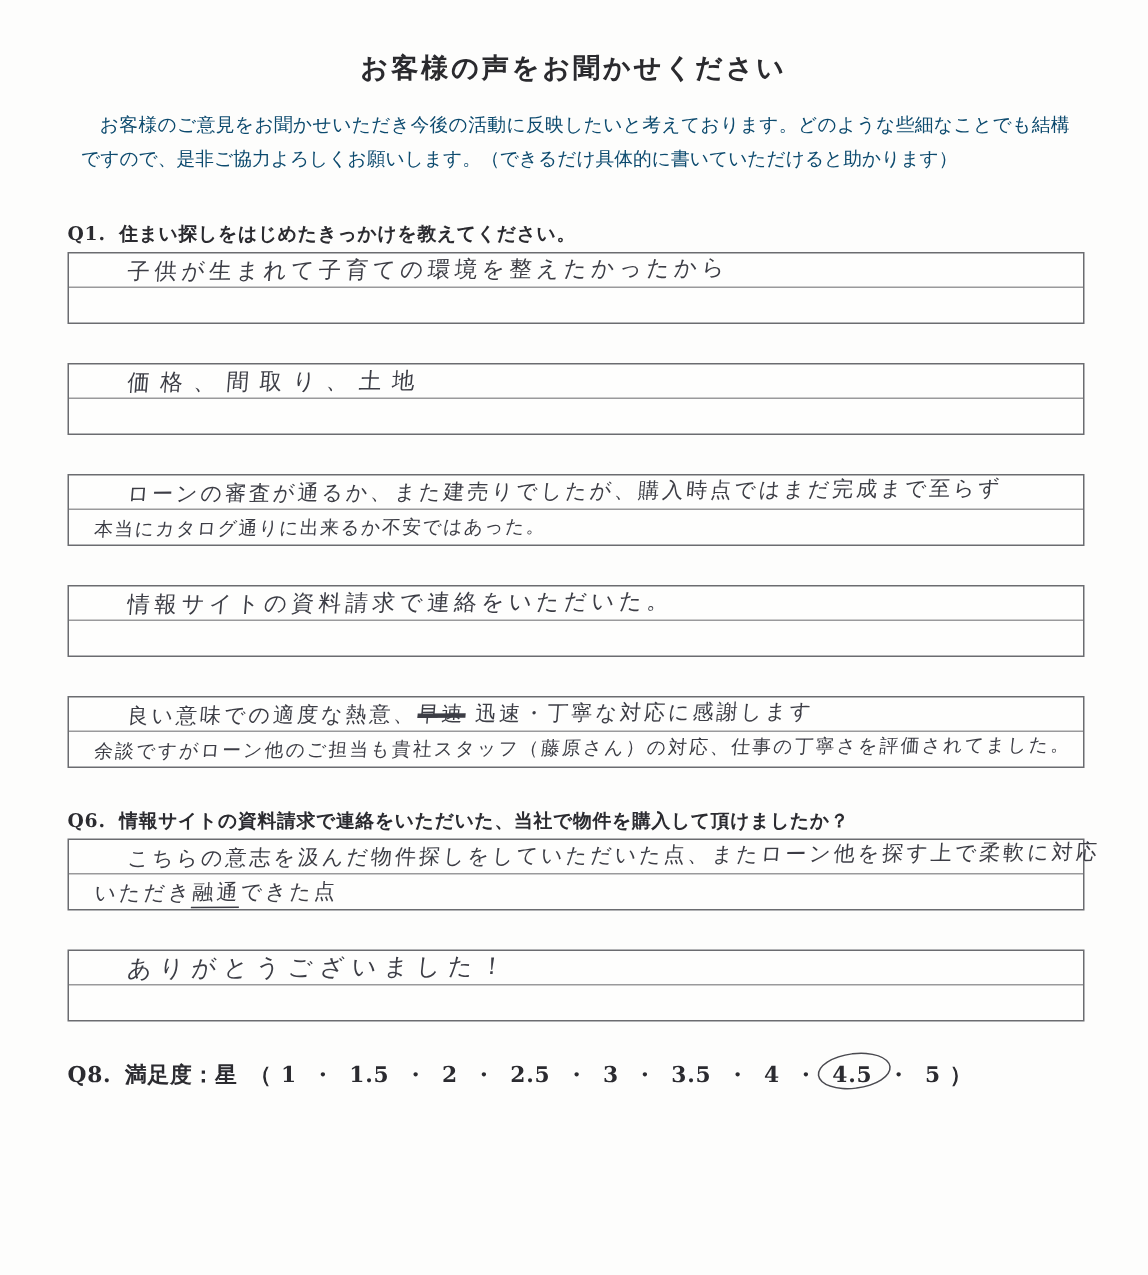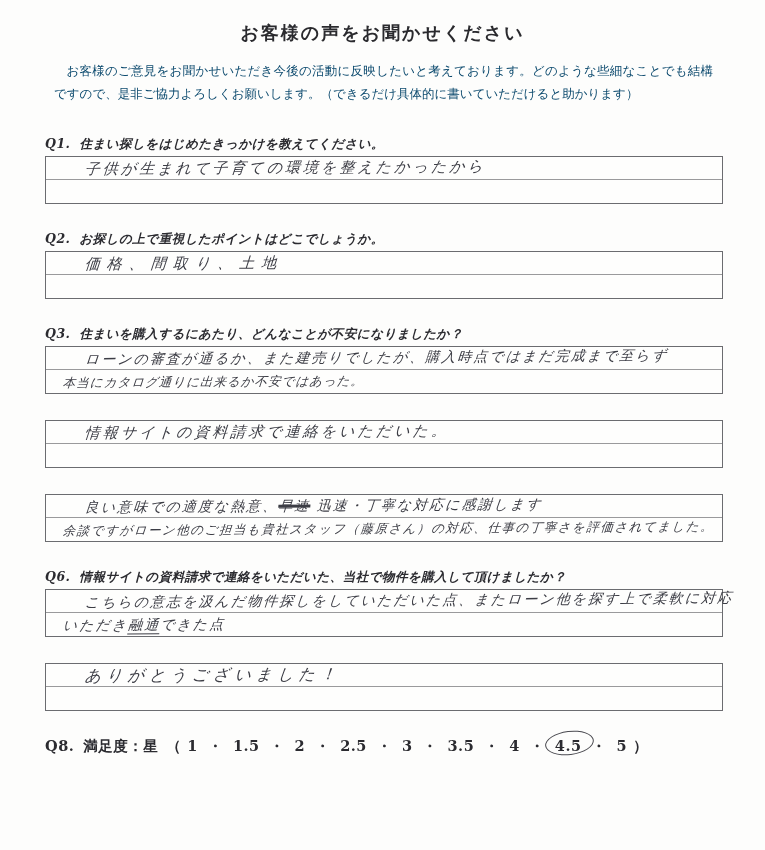--- a/index.html
+++ b/index.html
@@ -6,37 +6,37 @@
   html, body {
     width: 765px; height: 850px;
     background: #fdfdfc;
     overflow: hidden;
     font-family: "DejaVu Serif", "Liberation Serif", serif;
     color: #2e2e32;
   }
   .page { position: relative; width: 765px; height: 850px; }
 
   .doc-title {
-    padding-top: 21px;
+    padding-top: 33px;
     text-align: center;
     font-size: 18px;
     font-weight: bold;
     letter-spacing: 2px;
     color: #2a2a2e;
   }
   .doc-intro {
     margin: 15px 52px 0 54px;
     font-size: 12.5px;
     line-height: 1.8;
     text-indent: 1em;
     text-align: justify;
     color: #0c4a6e;
   }
 
-  .questions { margin: 30px 0 0 45px; width: 678px; font-style: italic; }
+  .questions { margin: 30px 0 0 45px; width: 678px; }
 
   .q-block { margin-bottom: 26px; }
   .q-head {
     font-size: 12.5px;
     font-weight: bold;
     line-height: 18px;
     margin-bottom: 3px;
     color: #2b2b30;
     letter-spacing: 0.5px;
   }
@@ -118,37 +118,31 @@
         <div class="answer-row row1">
           <span class="hw">子供が生まれて子育ての環境を整えたかったから</span>
         </div>
         <div class="answer-row row2">
           <span class="hw"></span>
         </div>
       </div>
     </div>
 
     <div class="q-block">
-      <div class="q-head">
-        <span class="q-id">Q2.</span><span>お探しの上で重視したポイントはどこでしょうか。</span>
-      </div>
       <div class="answer-box">
         <div class="answer-row row1">
           <span class="hw hw-wide">価格、間取り、土地</span>
         </div>
         <div class="answer-row row2">
           <span class="hw"></span>
         </div>
       </div>
     </div>
 
     <div class="q-block">
-      <div class="q-head">
-        <span class="q-id">Q3.</span><span>住まいを購入するにあたり、どんなことが不安になりましたか？</span>
-      </div>
       <div class="answer-box">
         <div class="answer-row row1">
           <span class="hw hw-md">ローンの審査が通るか、また建売りでしたが、購入時点ではまだ完成まで至らず</span>
         </div>
         <div class="answer-row row2">
           <span class="hw hw-xs">本当にカタログ通りに出来るか不安ではあった。</span>
         </div>
       </div>
     </div>
 

